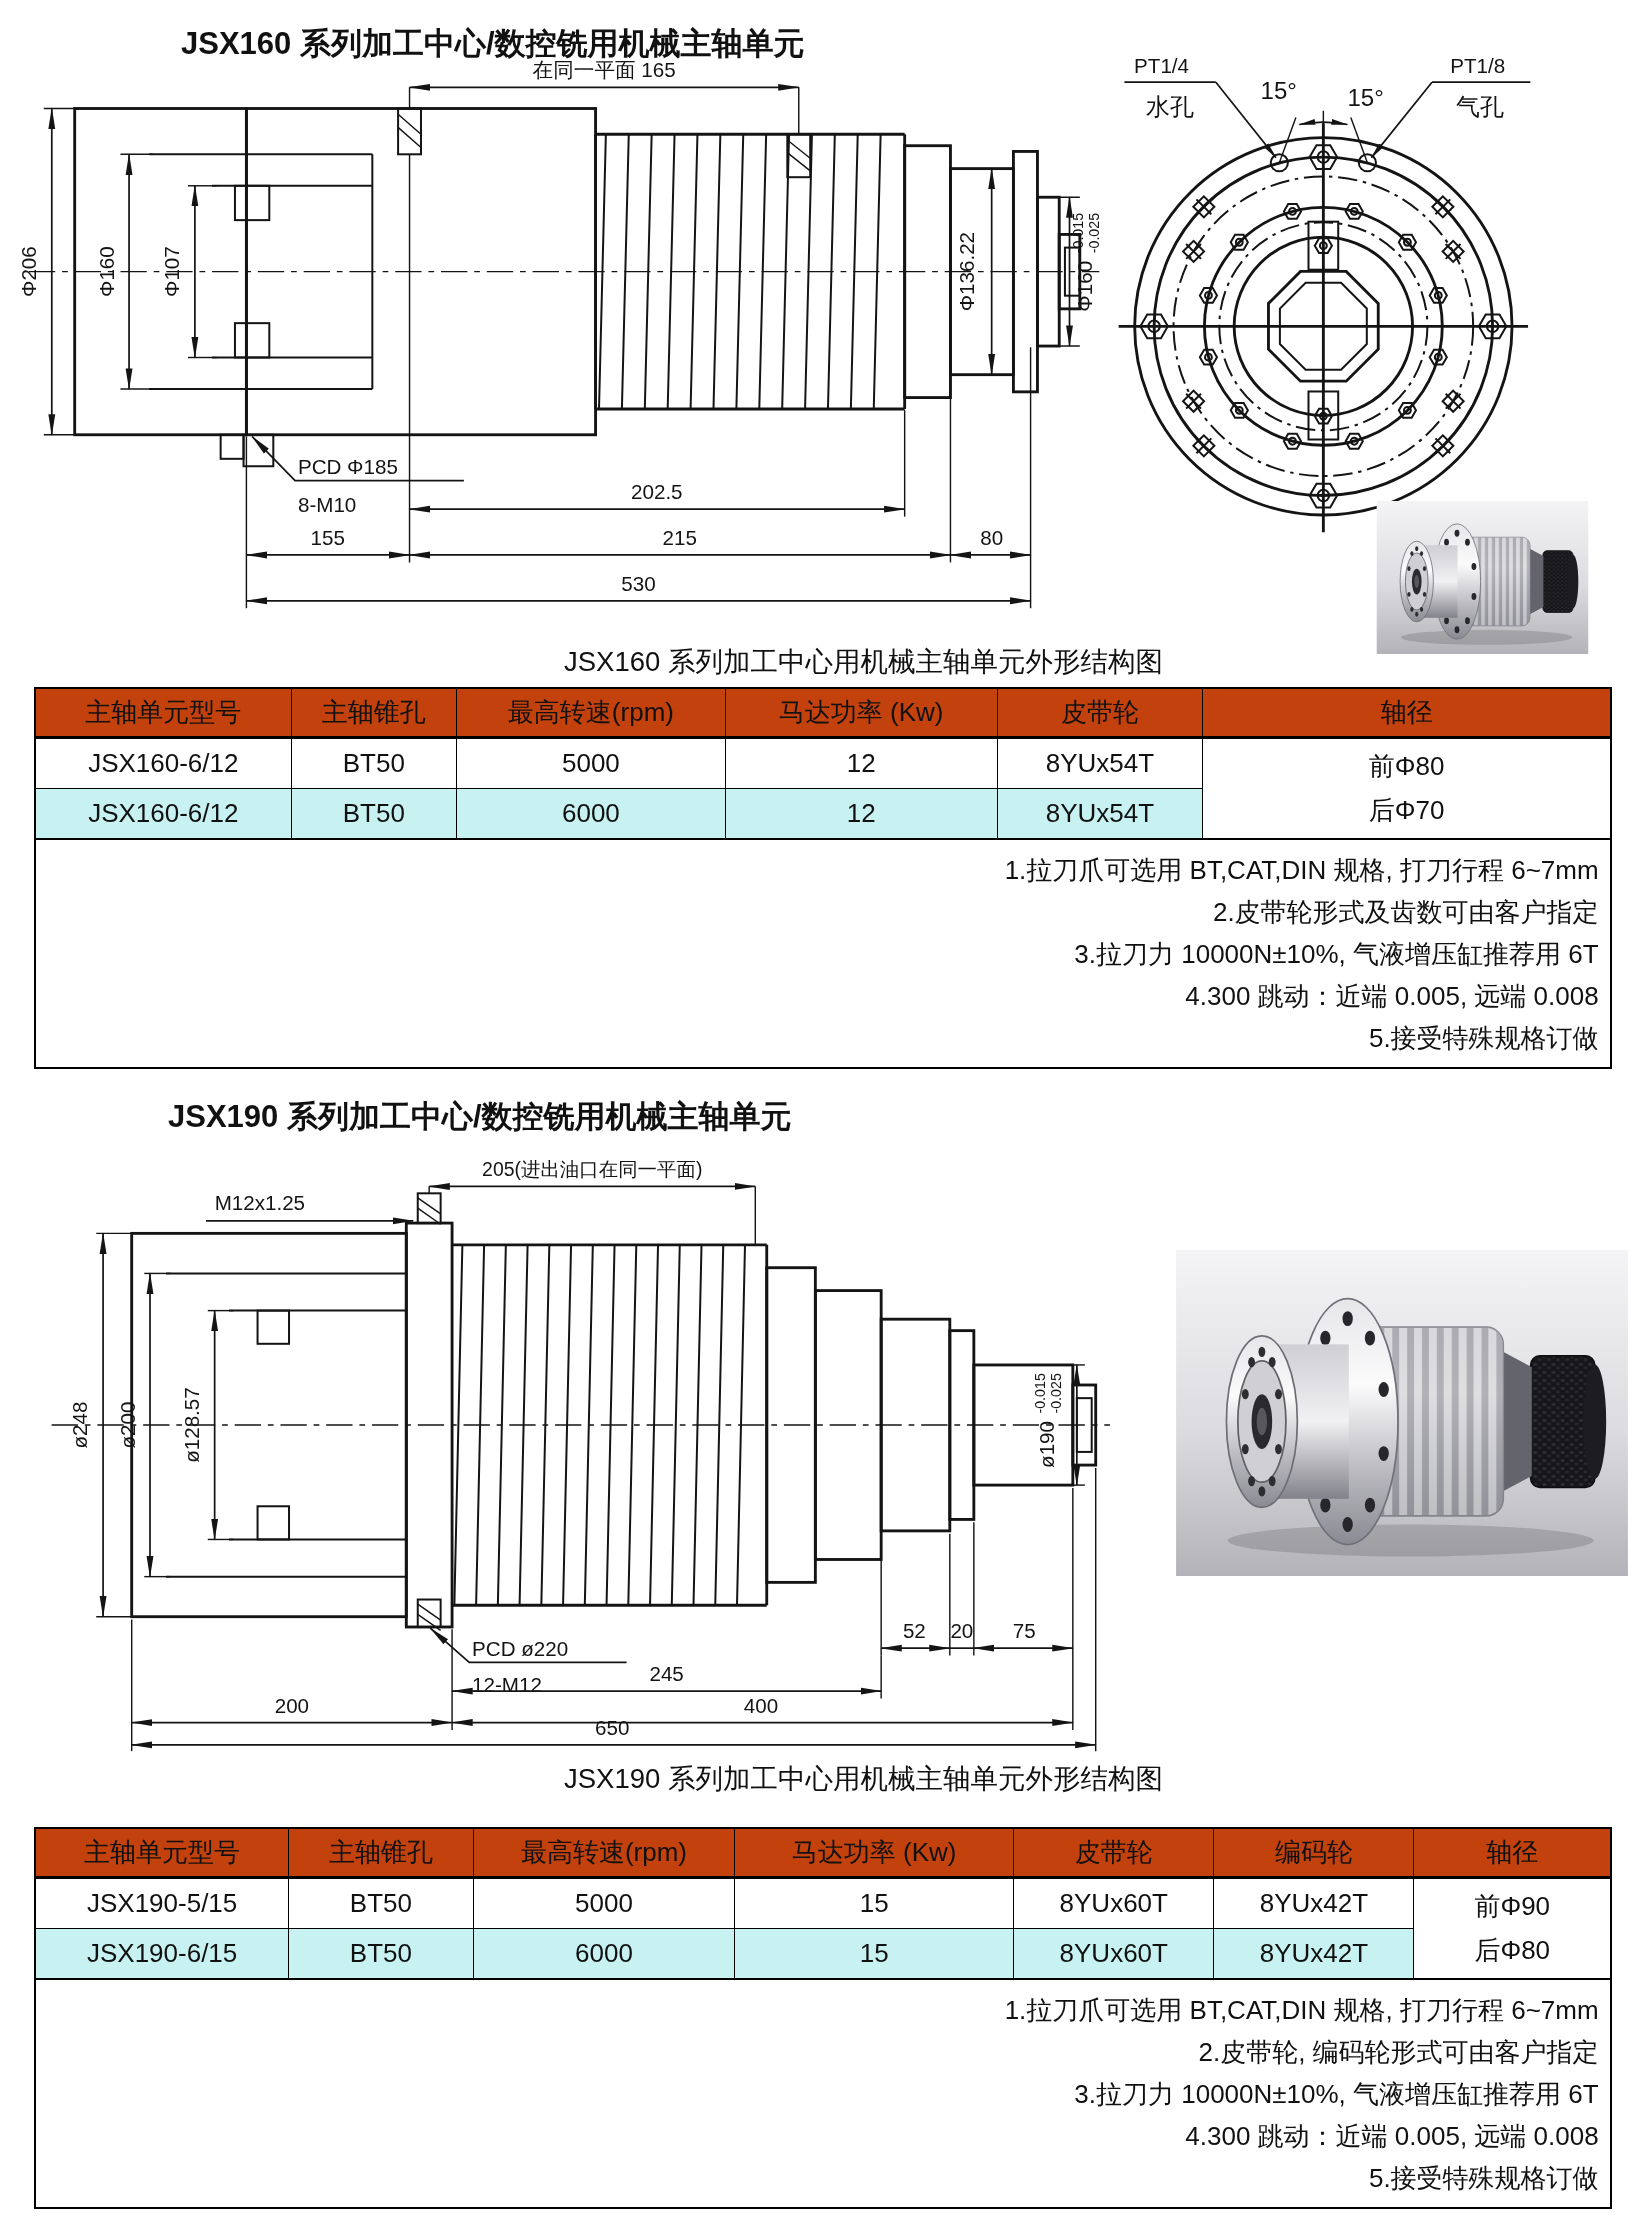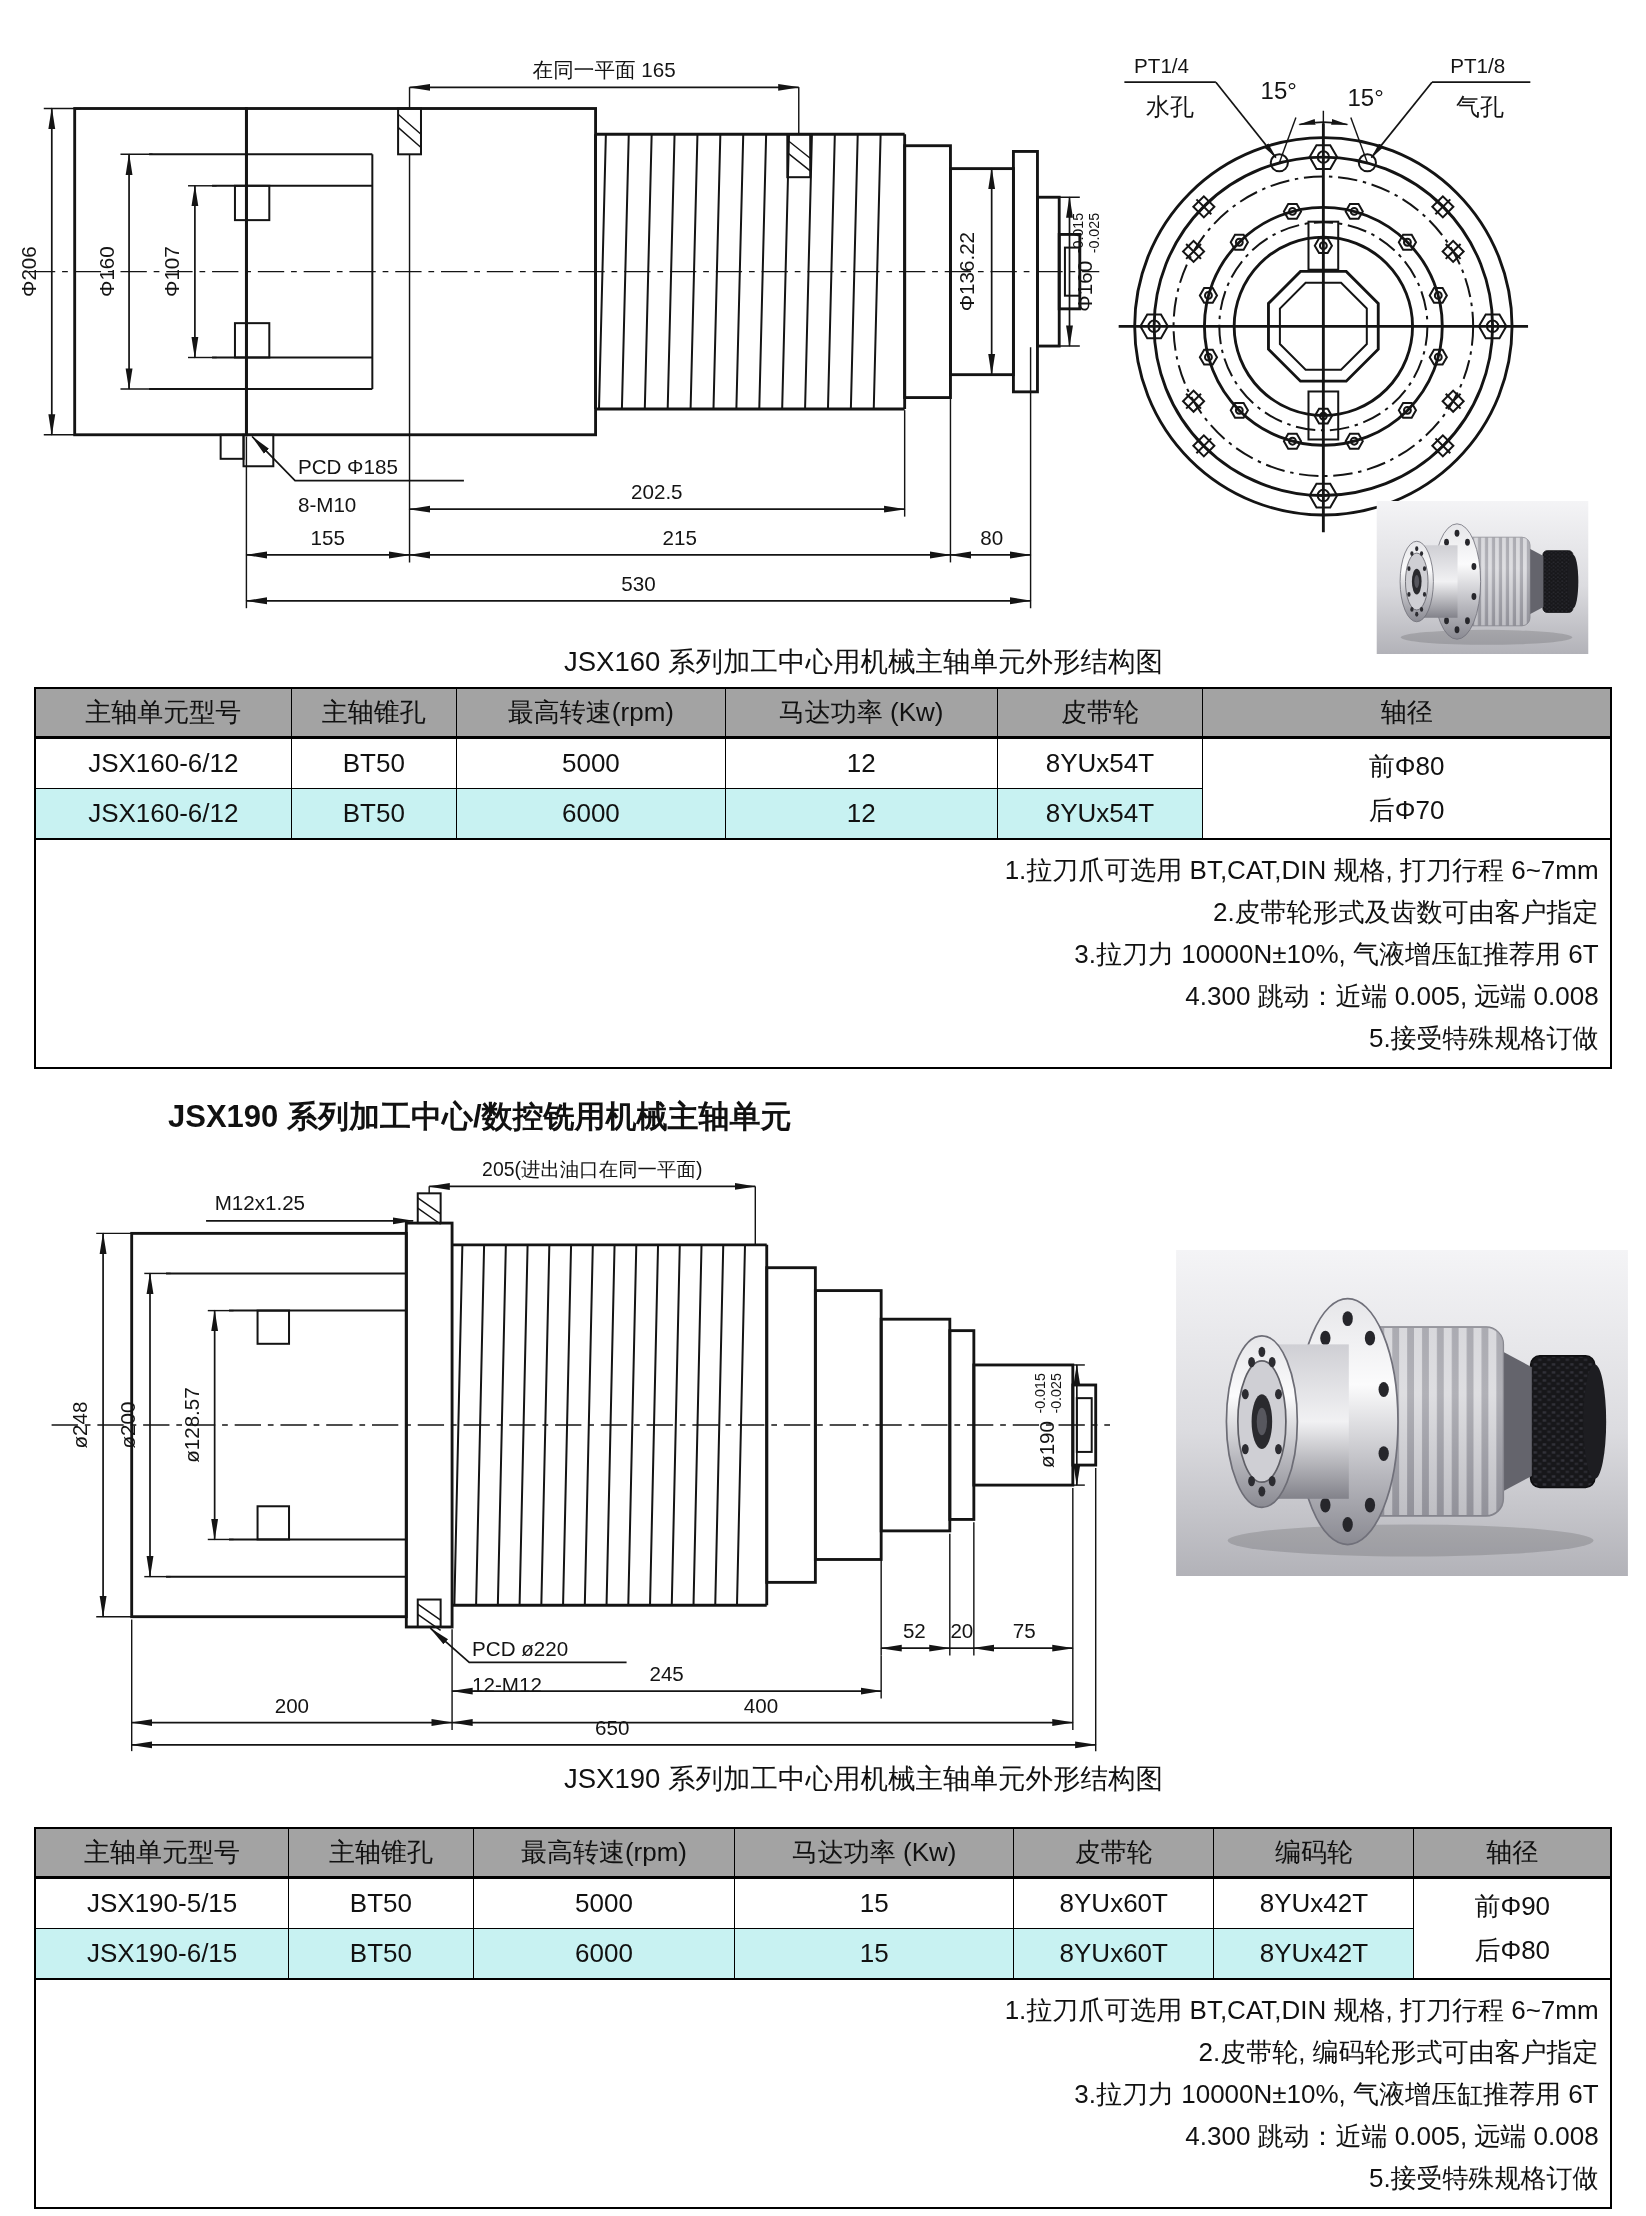--- a/index.html
+++ b/index.html
@@ -18,21 +18,21 @@
   .ht{stroke:#141414;fill:none;stroke-width:2.5;}
   text.dt{font-family:"Liberation Sans","DejaVu Sans",sans-serif;font-size:34px;fill:#141414;}
   text.dt36{font-size:36px;}
   text.dts{font-size:25px;}
   text.dcjk{font-size:42px;}
   
   .tblwrap{position:absolute;width:1578px;}
   table.spec{border-collapse:collapse;width:100%;table-layout:fixed;border:2.9px solid #000;}
   table.spec td{border:1.7px solid #000;text-align:center;vertical-align:middle;
                 font-size:26px;height:49px;padding:0;background:#fff;}
-  table.spec tr.head td{background:#a3a3a3;border-bottom:3.4px solid #000;height:47px;margin-left:16px;}
+  table.spec tr.head td{background:#c2410c;border-bottom:3.4px solid #000;height:47px;margin-left:16px;}
   table.spec tr.alt td{background:#c8f2f2;}
   table.spec td.wcell{background:#fff;}
   td.shaft{background:#fff !important;font-size:25px;}
   .shaft-in{display:flex;flex-direction:column;gap:9px;align-items:center;justify-content:center;}
   .notes{border:2.9px solid #000;border-top:none;padding:9.2px 11.4px 8px 23px;background:#fff;text-align:right;}
   .note-line{font-size:26px;line-height:42px;white-space:nowrap;}
   .note-line .num{display:inline-block;width:60px;}
   .photo{position:absolute;}
 </style>
 </head>
@@ -98,20 +98,21 @@
       <ellipse cx="168" cy="404" rx="6" ry="9" fill="#2c2c31"></ellipse>
         <ellipse cx="179" cy="348" rx="6" ry="9" fill="#2c2c31"></ellipse>
       <ellipse cx="150" cy="300" rx="18" ry="48" fill="#2a2a2e"></ellipse>
       <ellipse cx="150" cy="300" rx="9" ry="24" fill="#57575e"></ellipse>
     </symbol>
   </defs>
 </svg>
 
 <div class="page">
 
+  <div class="sec-title" style="left:181px;top:23px;">JSX160 系列加工中心/数控铣用机械主轴单元</div>
 
   <svg class="dwg" style="left:5.7px;top:54px;" width="1099" height="607" viewBox="0 0 1920 1060">
     <defs>
       <marker id="a1" markerWidth="38" markerHeight="18" refX="36" refY="9" orient="auto" markerUnits="userSpaceOnUse">
           <path d="M0,3 L38,9 L0,15 z" fill="#141414"></path>
         </marker>
       <marker id="a1s" markerWidth="38" markerHeight="18" refX="36" refY="9" orient="auto-start-reverse" markerUnits="userSpaceOnUse">
           <path d="M0,3 L38,9 L0,15 z" fill="#141414"></path>
         </marker>
     </defs>

